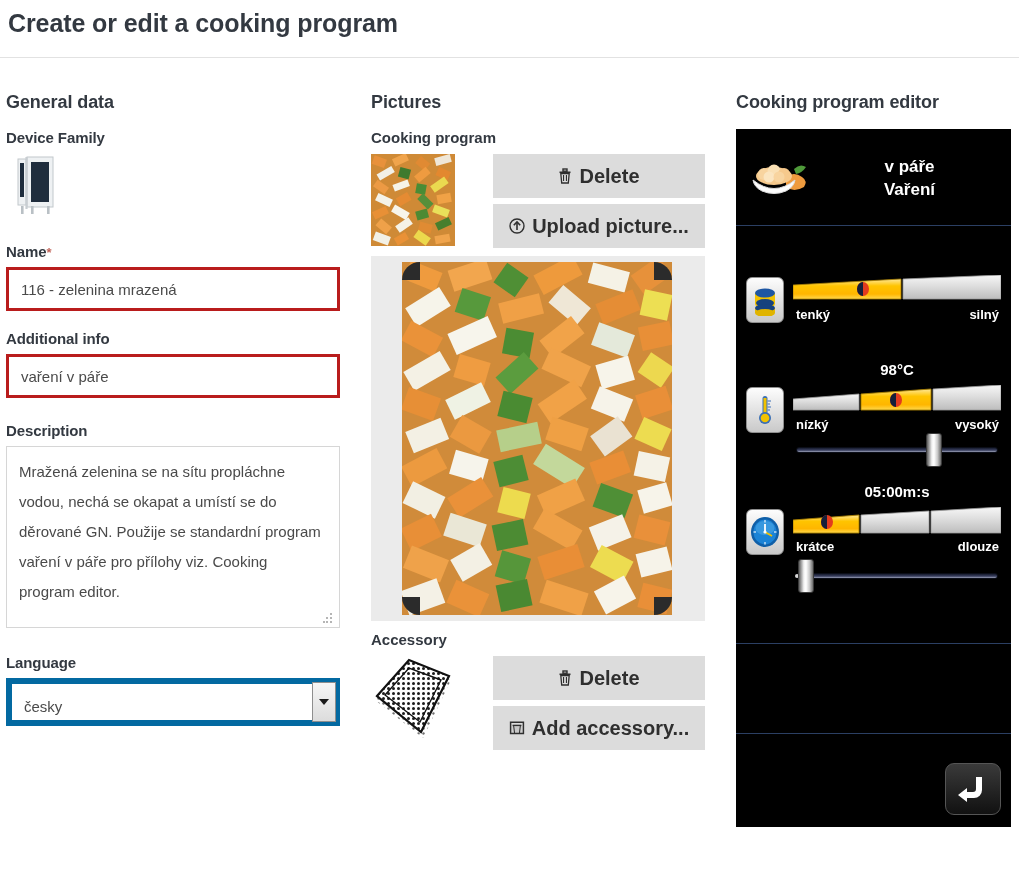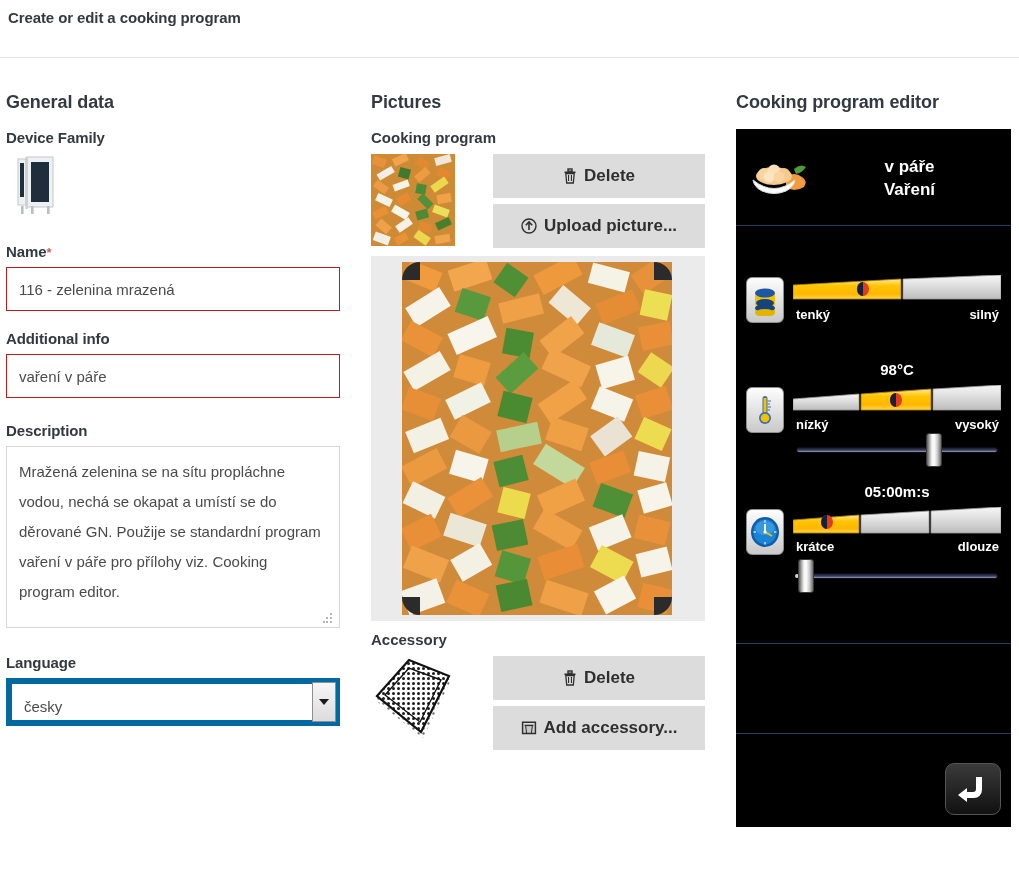--- a/index.html
+++ b/index.html
@@ -13,21 +13,21 @@
     position: relative;
   }
 
   
   #page-header {
     position: absolute; left: 0; top: 0; width: 1019px; height: 58px;
     border-bottom: 1px solid #e2e2e2;
   }
   #page-title {
     position: absolute; left: 8px; top: 9px;
-    font-size: 15px; font-weight: bold; color: #333941;
+    font-size: 25px; font-weight: bold; color: #333941;
     letter-spacing: -0.1px;
   }
 
   
   .column { position: absolute; top: 92px; }
   #col-general  { left: 6px;   width: 340px; }
   #col-pictures { left: 371px; width: 338px; }
   #col-editor   { left: 736px; width: 237px; }
 
   .col-heading {
@@ -36,21 +36,21 @@
   }
   .field-label {
     font-size: 15px; font-weight: bold; color: #333941;
     margin: 0 0 7px 0; letter-spacing: -0.1px;
   }
   .req-star { color: #c0655a; font-weight: bold; font-size: 13px; }
 
   
   .text-input {
     width: 334px; height: 44px;
-    border: 1px solid #b91c1c; background: #fff;
+    border: 3px solid #b91c1c; background: #fff;
     font-family: "Liberation Sans", sans-serif;
     font-size: 15px; color: #4a4a4a;
     padding: 0 12px; outline: none; display: block;
   }
   .textarea-input {
     width: 334px; height: 182px;
     border: 1px solid #d6d6d6; background: #fff;
     font-family: "Liberation Sans", sans-serif;
     font-size: 15px; color: #4a4a4a; line-height: 30px;
     padding: 10px 12px; outline: none; resize: none; display: block;
@@ -95,21 +95,21 @@
   .pic-row { position: relative; height: 102px; }
   .thumb {
     position: absolute; left: 0; top: 0;
     width: 84px; height: 92px; overflow: hidden;
   }
   .btn-stack { position: absolute; left: 122px; top: 0; width: 212px; }
   .flat-btn {
     width: 212px; height: 44px;
     background: #dcdcdc; border: none;
     font-family: "Liberation Sans", sans-serif;
-    font-size: 17px; font-weight: bold; color: #2f2f2f;
+    font-size: 20px; font-weight: bold; color: #2f2f2f;
     display: flex; align-items: center; justify-content: center; gap: 7px;
     cursor: pointer; margin-bottom: 6px;
   }
   .flat-btn svg { flex: none; }
 
   
   #crop-area {
     position: relative; width: 334px; height: 365px; background: #ebebeb;
     overflow: hidden;
   }

